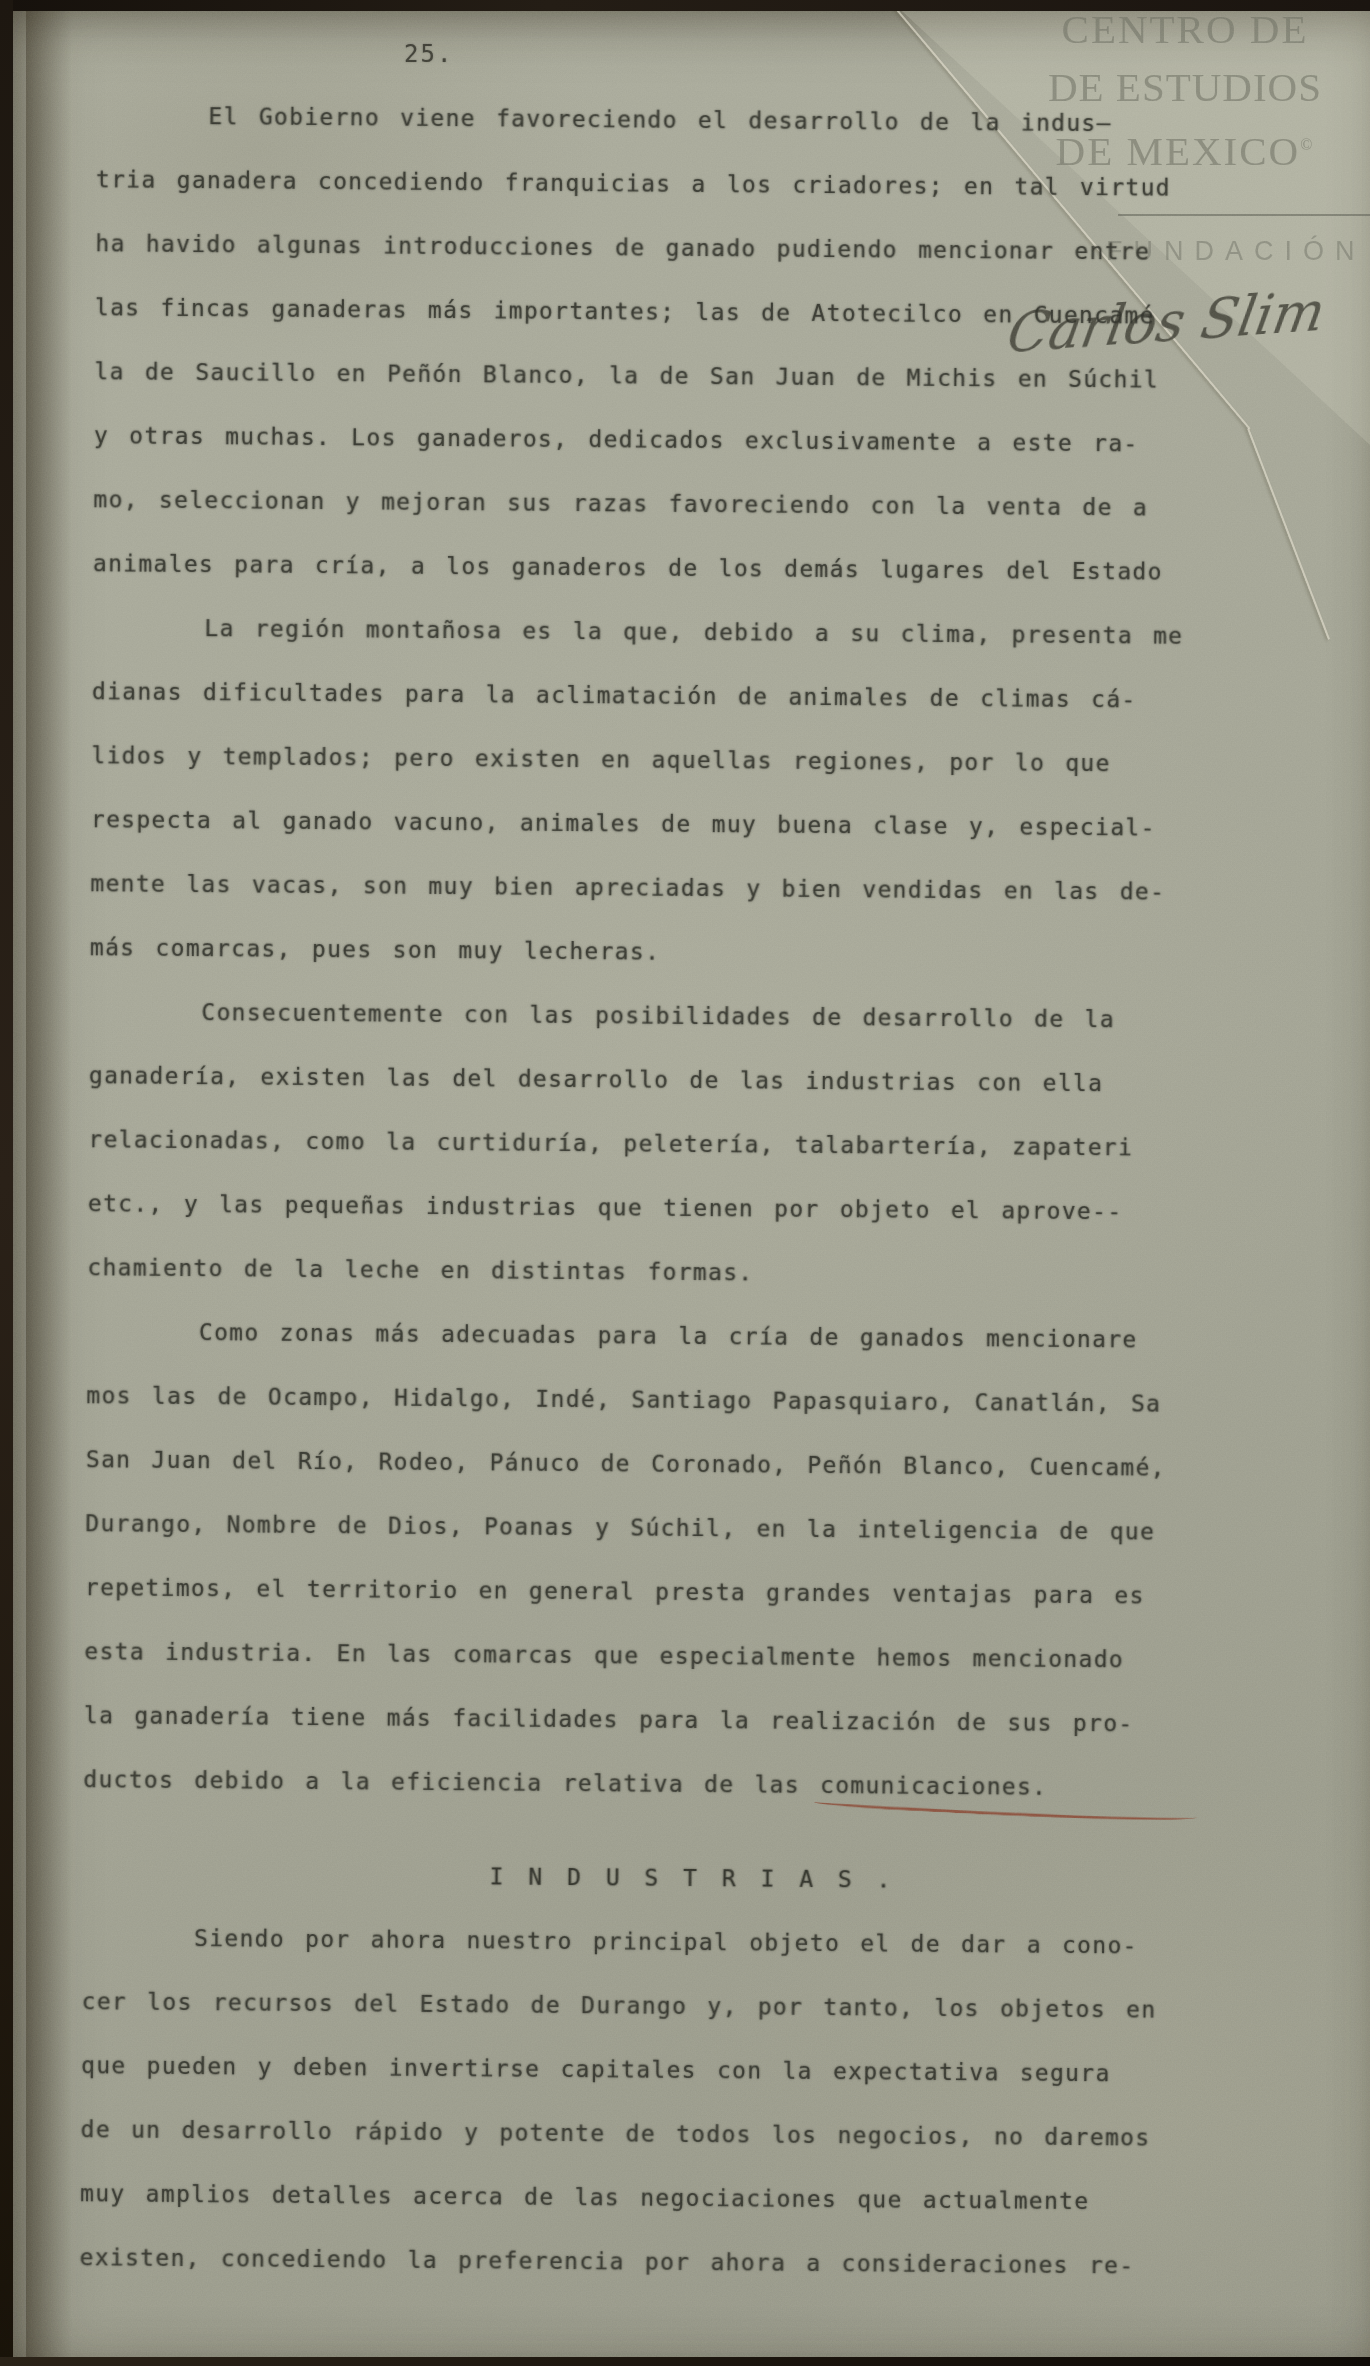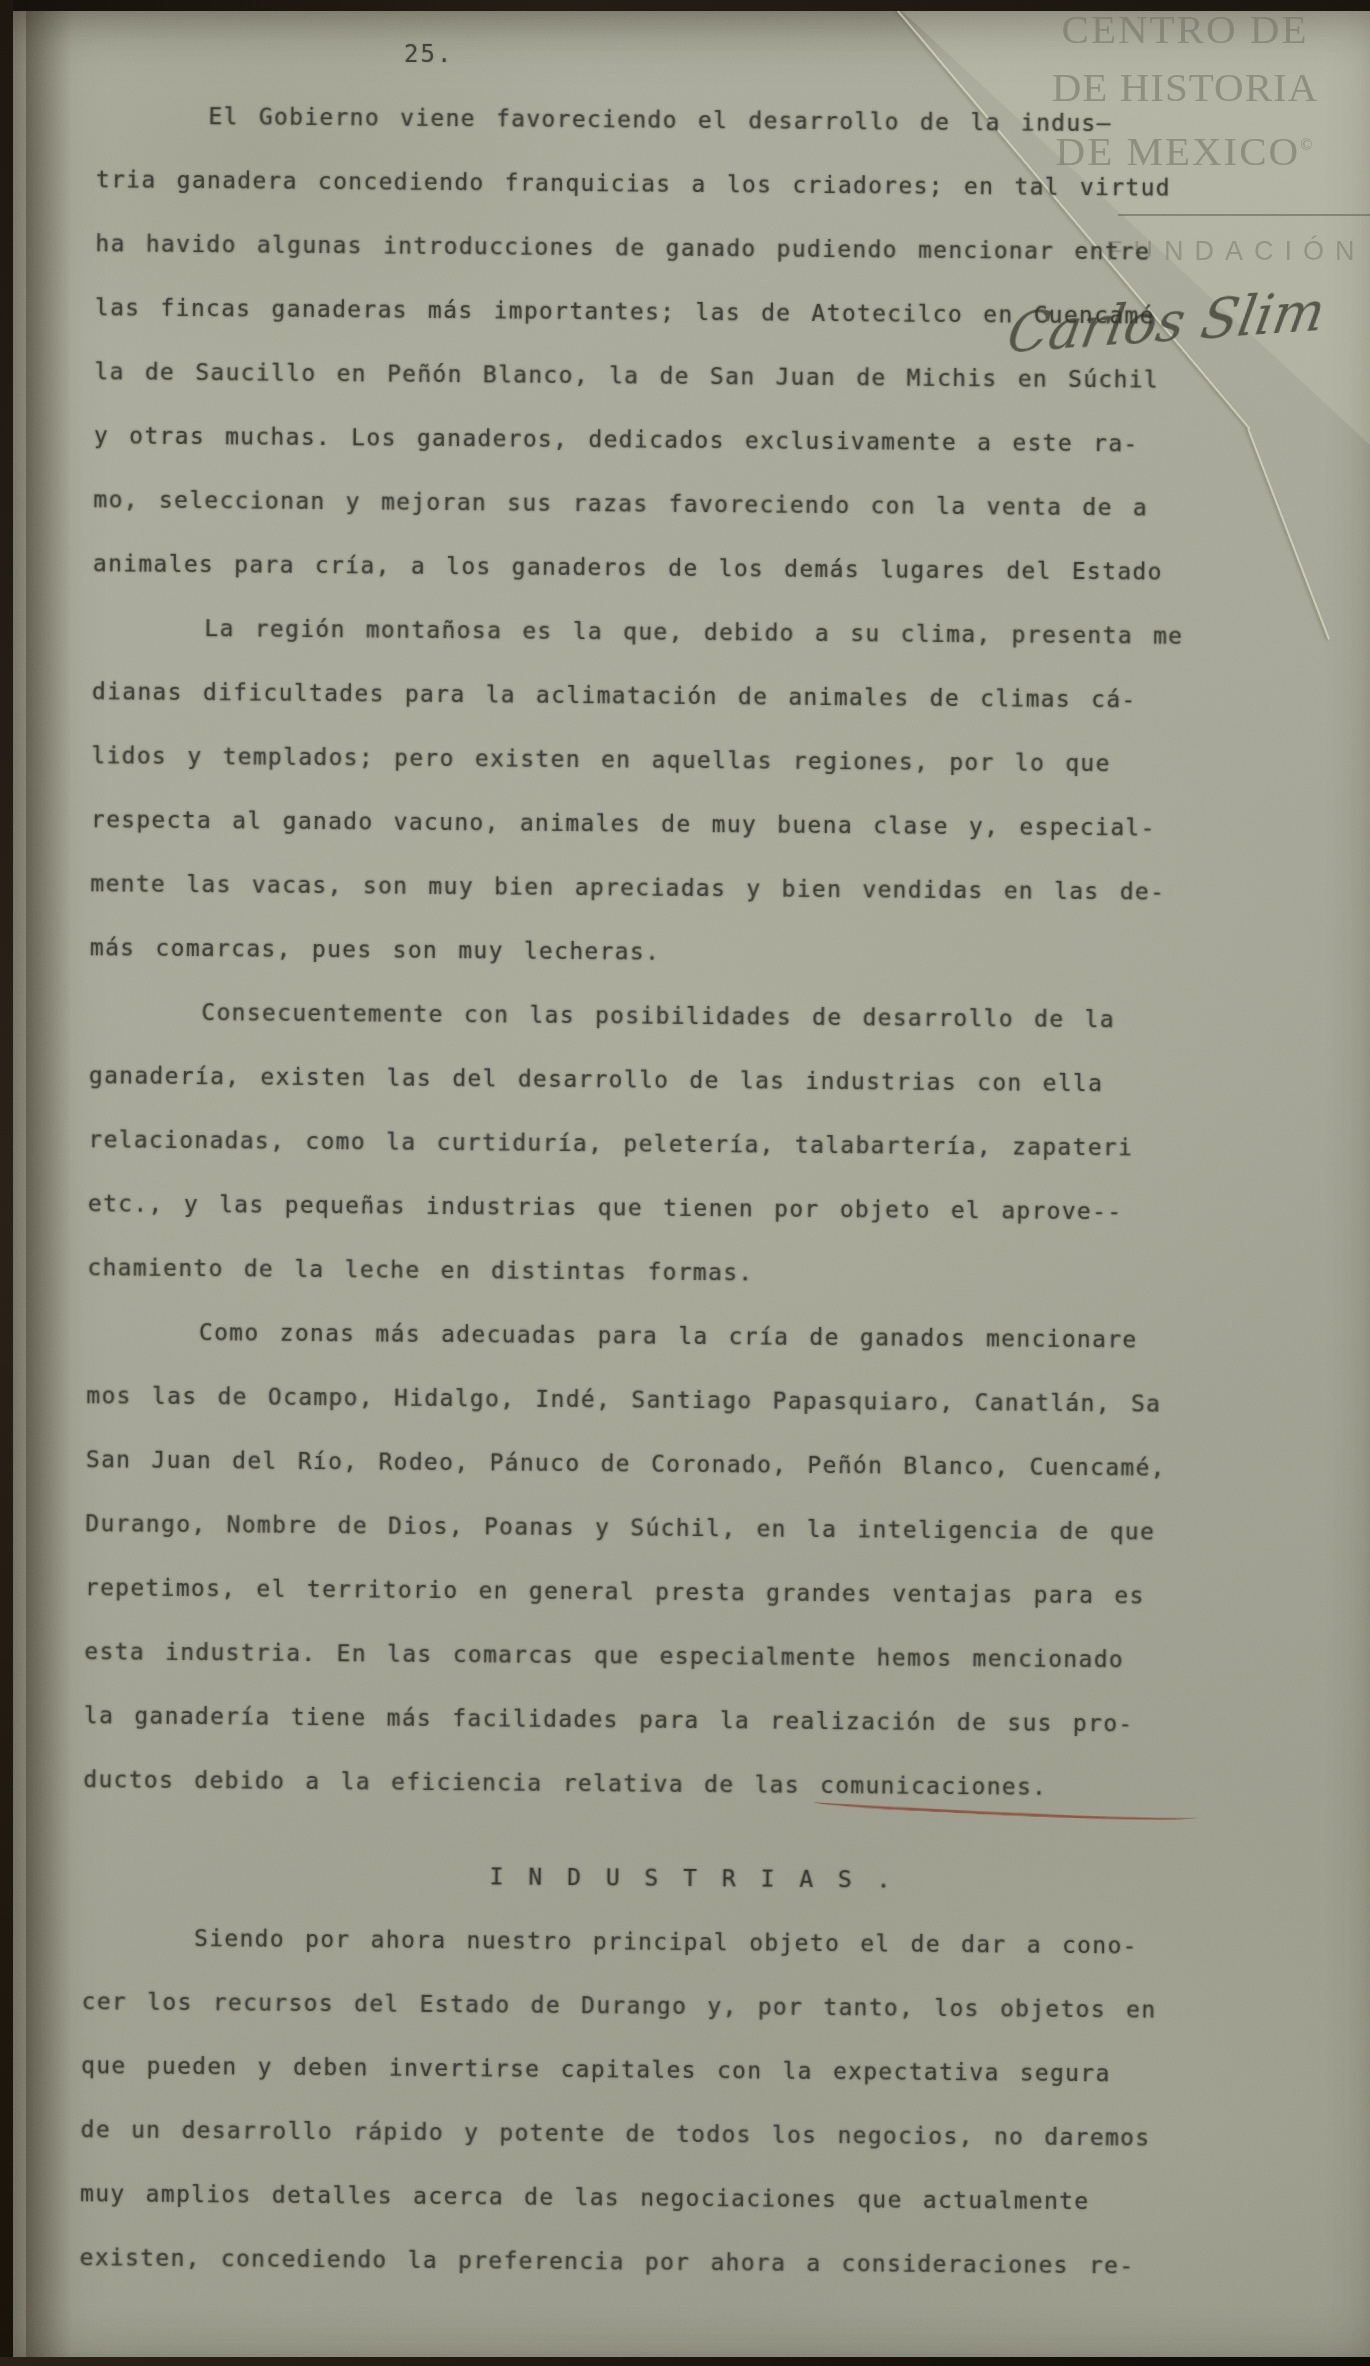--- a/index.html
+++ b/index.html
@@ -84,21 +84,21 @@
     <div class="tone"></div>
     <div class="fold-triangle"></div>
     <div class="gutter"></div>
   </div>
 
   <div class="crease upper"></div>
   <div class="crease lower"></div>
 
   <div class="watermark">
     <div class="wm-line l1">CENTRO DE</div>
-    <div class="wm-line l3">DE HISTORIA</div>
+    <div class="wm-line l3">DE ESTUDIOS</div>
     <div class="wm-line l4"><span>DE MEXICO</span><span class="wm-mark">©</span></div>
   </div>
   <div class="wm-rule"></div>
   <div class="wm-foundation">FUNDACIÓN</div>
   <div class="wm-signature">Carlos Slim</div>
 
   <div class="page-number">25.</div>
 
   <div class="text-block" id="text-block">
       <div class="line indent">El Gobierno viene favoreciendo el desarrollo de la indus—</div>

